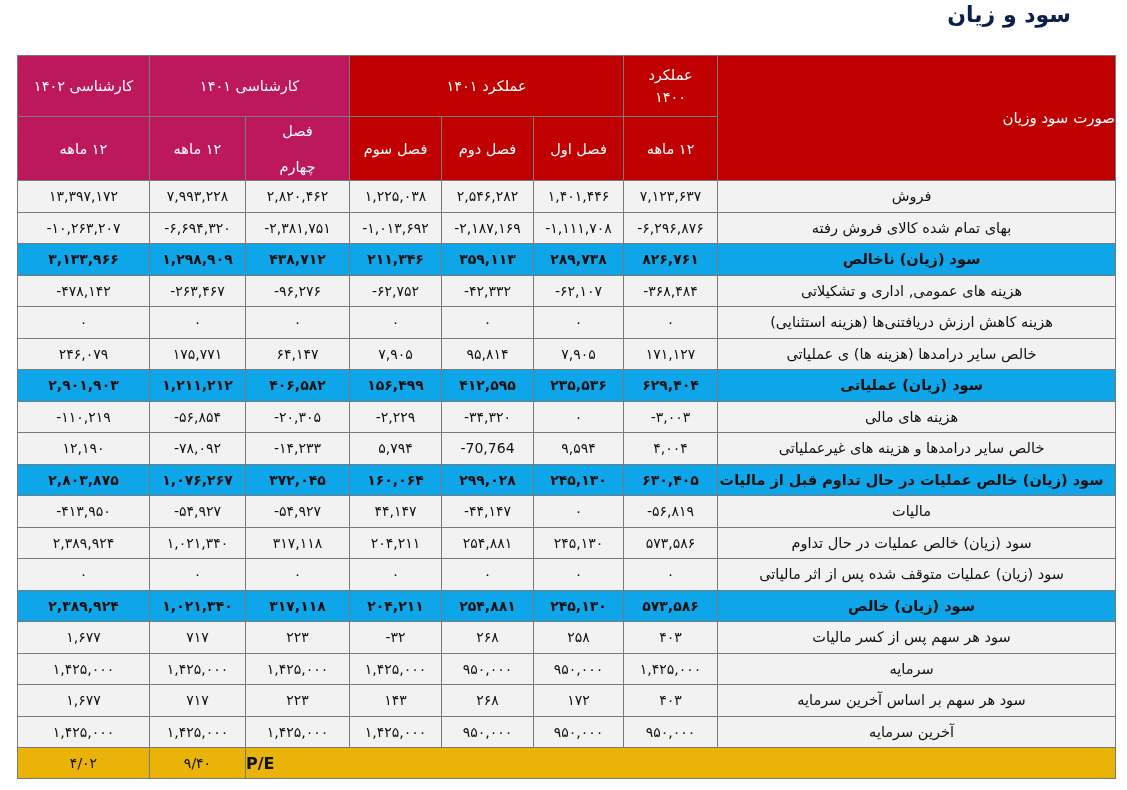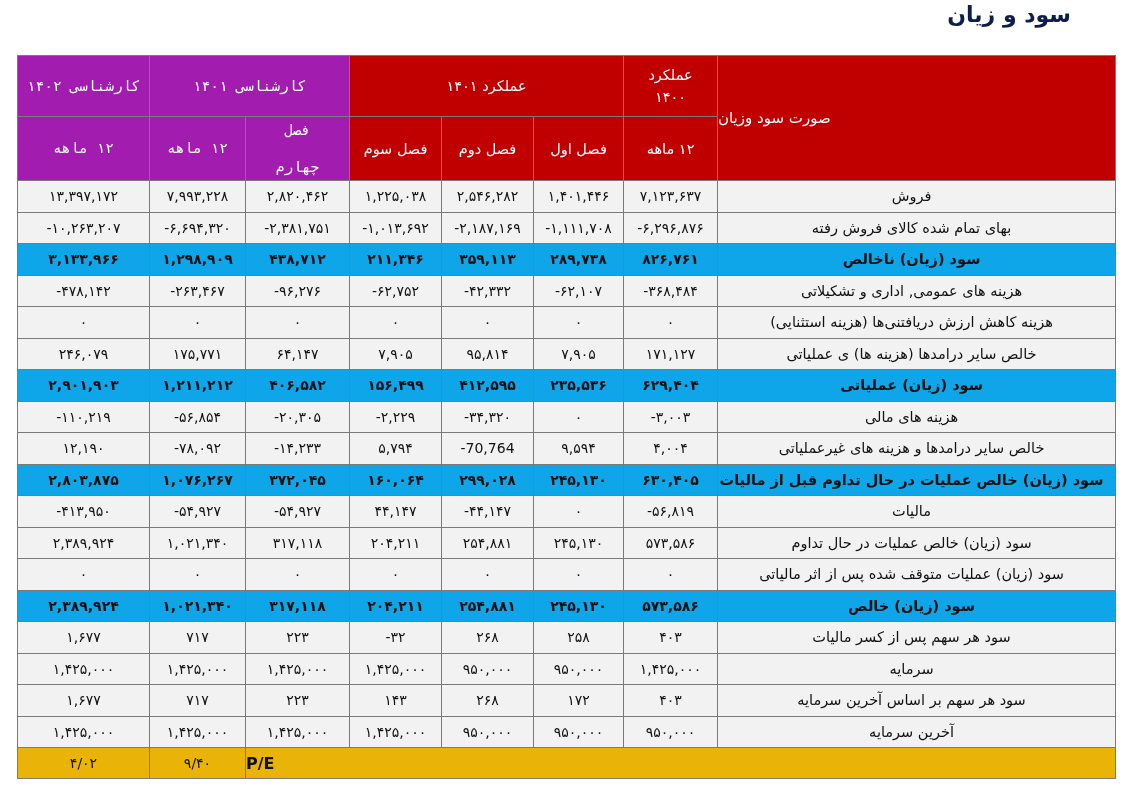--- a/index.html
+++ b/index.html
@@ -9,22 +9,22 @@
     font-family:"DejaVu Sans", sans-serif; font-weight:bold; font-size:22px; color:#0b1f4a;
     direction:rtl;
   }
   table.pl {
     position:absolute; left:17px; top:55px; width:1090px;
     border-collapse:collapse; direction:rtl; table-layout:fixed;
     font-family:"DejaVu Sans", sans-serif; font-size:14px;
   }
   table.pl td, table.pl th { border:1px solid #7a7a7a; padding:0; }
   th.red { background:#c00000; color:#ffffff; font-weight:normal; font-size:14.5px; }
-  th.gray { background:#a21caf; color:#ffffff; font-weight:normal; font-size:14.5px;font-family:Liberation Mono, monospace; }
-  th.label-head { text-align:left; padding-right:12px; font-size:15px;margin-top:48px; }
+  th.gray { background:#be185d; color:#ffffff; font-weight:normal; font-size:14.5px; }
+  th.label-head { text-align:right; padding-right:12px; font-size:15px;margin-top:48px; }
   thead tr.r1 th { height:60px; }
   thead tr.r2 th { height:63px; }
   tbody tr td { height:30.5px; text-align:center; color:#111; background:#f2f2f2; }
   tbody tr td.lbl { text-align:center; padding-right:10px; font-size:14.5px; background:#f2f2f2; white-space:nowrap; }
   tbody tr.hl td { background:#0ea5e9;font-weight:bold; }
   tbody tr.pe td { background:#eab308; height:30px; }
   td.pe-label { text-align:left !important; padding-left:420px; font-weight:bold; font-size:16px; }
   col.c-label { width:398px; }
   col.c-1400 { width:94px; }
   col.c-q1 { width:90px; }

